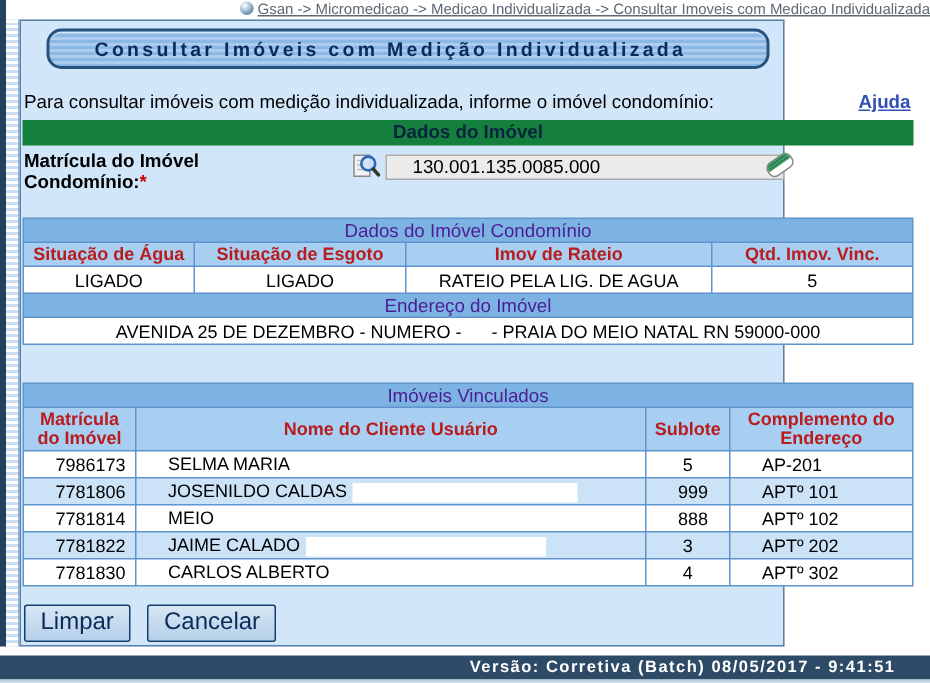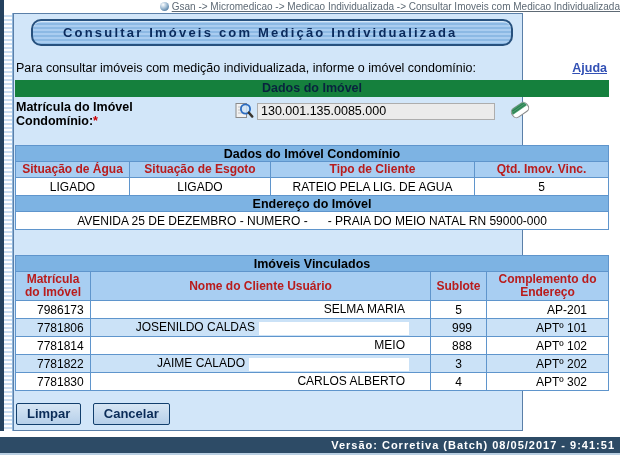--- a/index.html
+++ b/index.html
@@ -51,55 +51,55 @@
   .req{color:#cc0000;}
   .txt{
     position:absolute;left:126px;top:6px;width:84px;height:14px;
     border:1px solid #7f9db9;font-family:"Liberation Sans",sans-serif;font-size:12.5px;padding:1px 2px;
   }
   .icon-btn{border:none;background:transparent;padding:0;margin:0;cursor:pointer;position:absolute;}
   .icon-btn.search{left:220px;top:4px;width:19px;height:19px;}
   .icon-btn.erase{left:492px;top:0px;width:26px;height:26px;}
   .ro{
     position:absolute;left:242px;top:6px;width:230px;height:15px;line-height:15px;
-    background:#ebebeb;border:1px solid #adadad;font-size:12.5px;color:#000;padding:0 3px;
+    background:#ebebeb;border:1px solid #adadad;font-size:12.5px;color:#000;padding:0 17px;
   }
   
   .tbl{
     position:absolute;border-collapse:separate;border-spacing:1px;background:#5f95cc;
     width:594px;table-layout:fixed;
   }
   .tbl.condo{left:1px;top:131px;}
   .tbl.linked{left:1px;top:241px;}
   .tbl td{overflow:hidden;white-space:nowrap;}
   .tbl-title td{
-    background:#7db3e3;font-weight:bold;text-align:center;font-size:12.5px;color:#000000;
+    background:#7db3e3;font-weight:normal;text-align:center;font-size:12.5px;color:#4c1d95;
     height:15px;padding:0 2px;
   }
   .tbl-cols td{
     background:#a8cef2;font-weight:bold;text-align:center;font-size:12px;color:#b91c1c;
     padding:1px 2px;white-space:normal;line-height:13px;
   }
   .tbl-data td{background:#ffffff;font-size:12px;color:#000;height:15px;padding:1px 21px;}
   .tbl-data td.c{text-align:center;}
-  .tbl-data td.l{text-align:right;}
+  .tbl-data td.l{text-align:left;}
   .tbl-data.alt td{background:#cbe2f7;}
   .mask{display:inline-block;height:13px;background:#ffffff;vertical-align:middle;margin-left:4px;width:0;}
   
   .btns{position:absolute;left:2px;top:389px;}
   .btns button{
     background:linear-gradient(180deg,#d7e6f4,#b6cfe9);
-    border:1px solid #123f6d;border-radius:2px;color:#0a2b57;font-weight:bold;
-    font-family:"Liberation Sans",sans-serif;font-size:13px;padding:2px 10px 3px;margin-right:7px;cursor:pointer;
+    border:1px solid #123f6d;border-radius:2px;color:#0a2b57;font-weight:normal;
+    font-family:"Liberation Sans",sans-serif;font-size:16px;padding:2px 10px 3px;margin-right:7px;cursor:pointer;
   }
   
   .footer{
     position:absolute;left:0;top:437px;width:620px;height:16px;background:#2d4b66;
     color:#ffffff;font-weight:bold;font-size:11px;letter-spacing:1px;
-    text-align:right;line-height:16px;box-sizing:border-box;padding-right:5px;white-space:nowrap;
+    text-align:right;line-height:16px;box-sizing:border-box;padding-right:23px;white-space:nowrap;
   }
   .footer-strip{position:absolute;left:0;top:453px;width:620px;height:2px;background:#b9cfe2;}
 </style>
 </head>
 <body>
 
 <div class="breadcrumb">
   <span class="ball"></span><span class="crumb">Gsan -&gt; Micromedicao -&gt; Medicao Individualizada -&gt; Consultar Imoveis com Medicao Individualizada</span>
 </div>
 
@@ -154,21 +154,21 @@
         <col style="width:203px">
         <col>
       </colgroup>
     <tbody>
         <tr class="tbl-title">
       <td colspan="4">Dados do Imóvel Condomínio</td>
     </tr>
     <tr class="tbl-cols">
       <td>Situação de Água</td>
       <td>Situação de Esgoto</td>
-      <td>Tipo de Cliente</td>
+      <td>Imov de Rateio</td>
       <td>Qtd. Imov. Vinc.</td>
     </tr>
     <tr class="tbl-data">
       <td class="c">LIGADO</td>
       <td class="c">LIGADO</td>
       <td class="c">RATEIO PELA LIG. DE AGUA</td>
       <td class="c">5</td>
     </tr>
     <tr class="tbl-title">
       <td colspan="4">Endereço do Imóvel</td>

